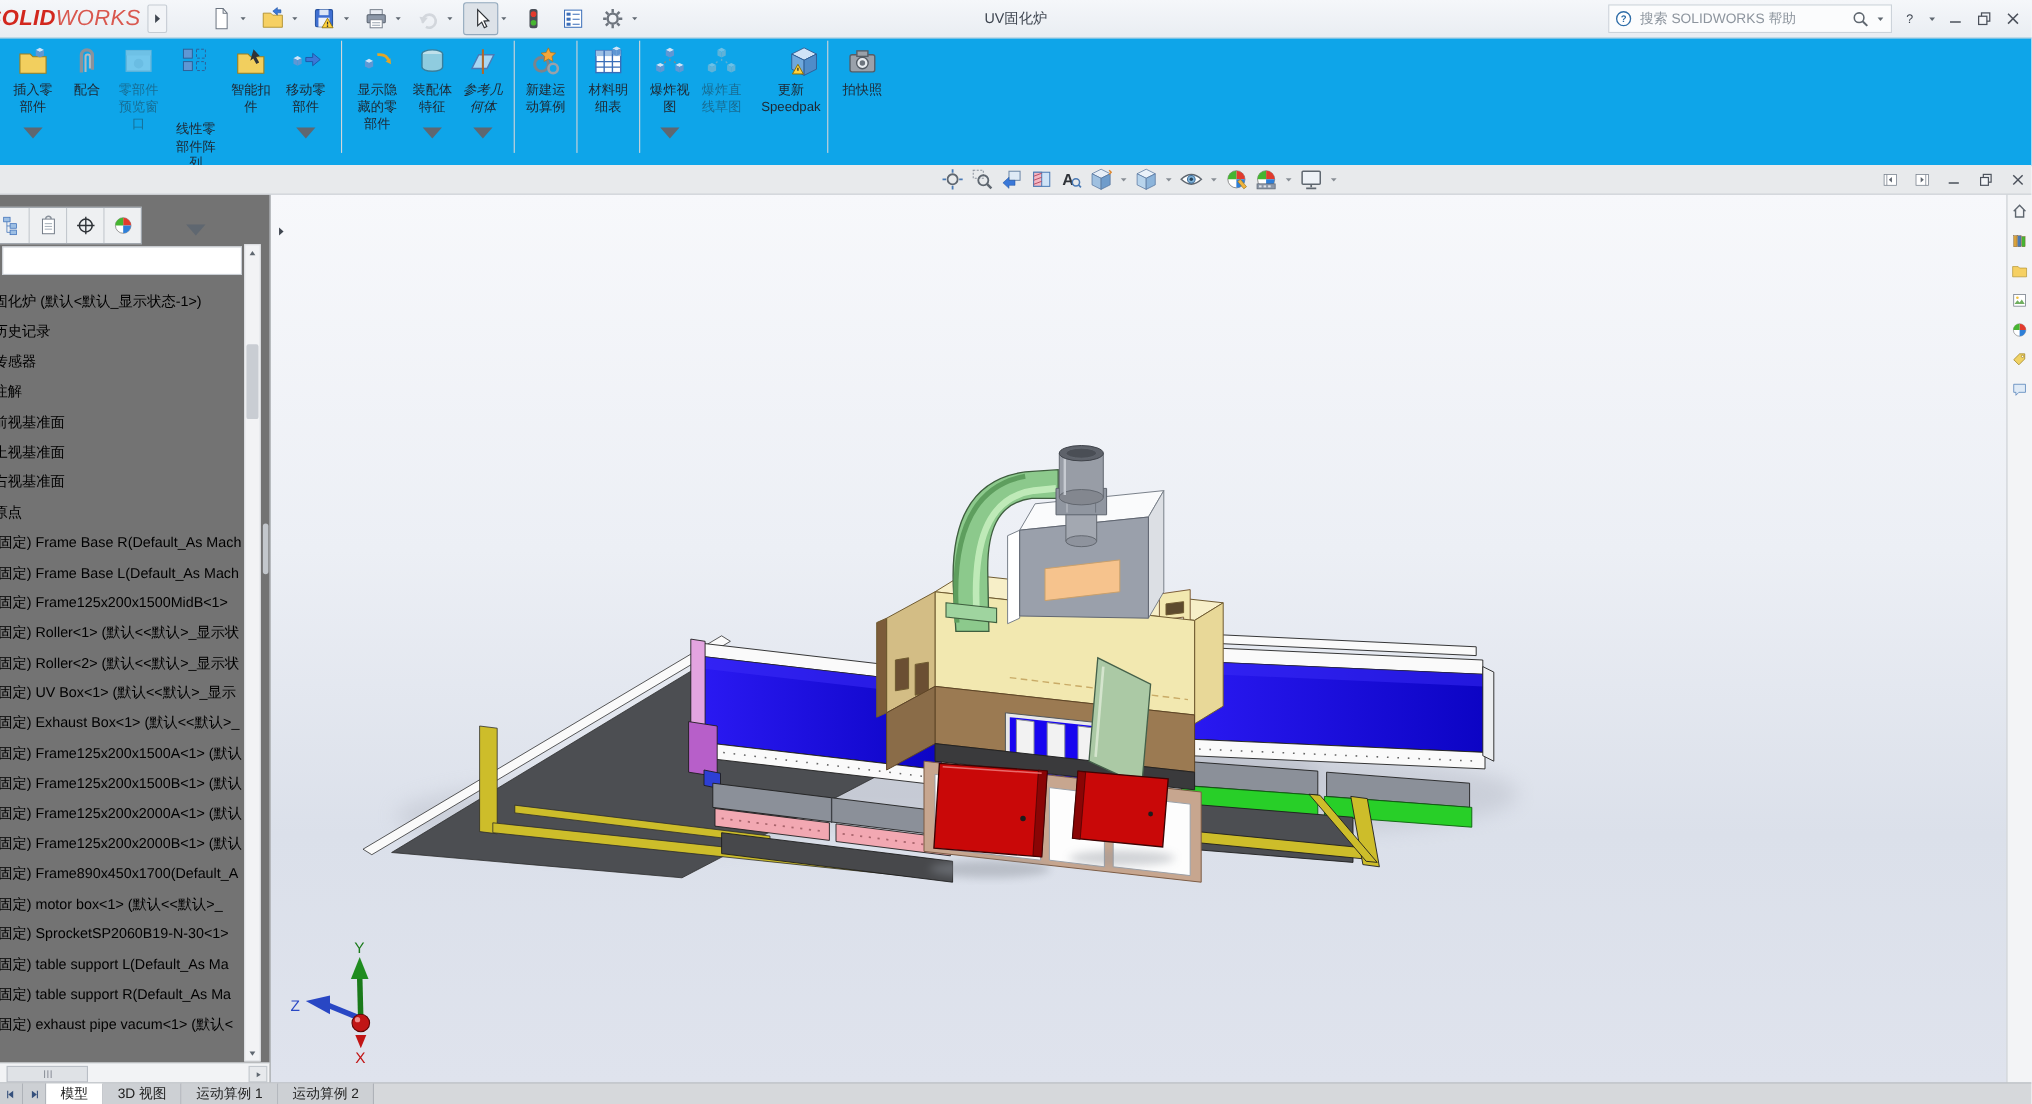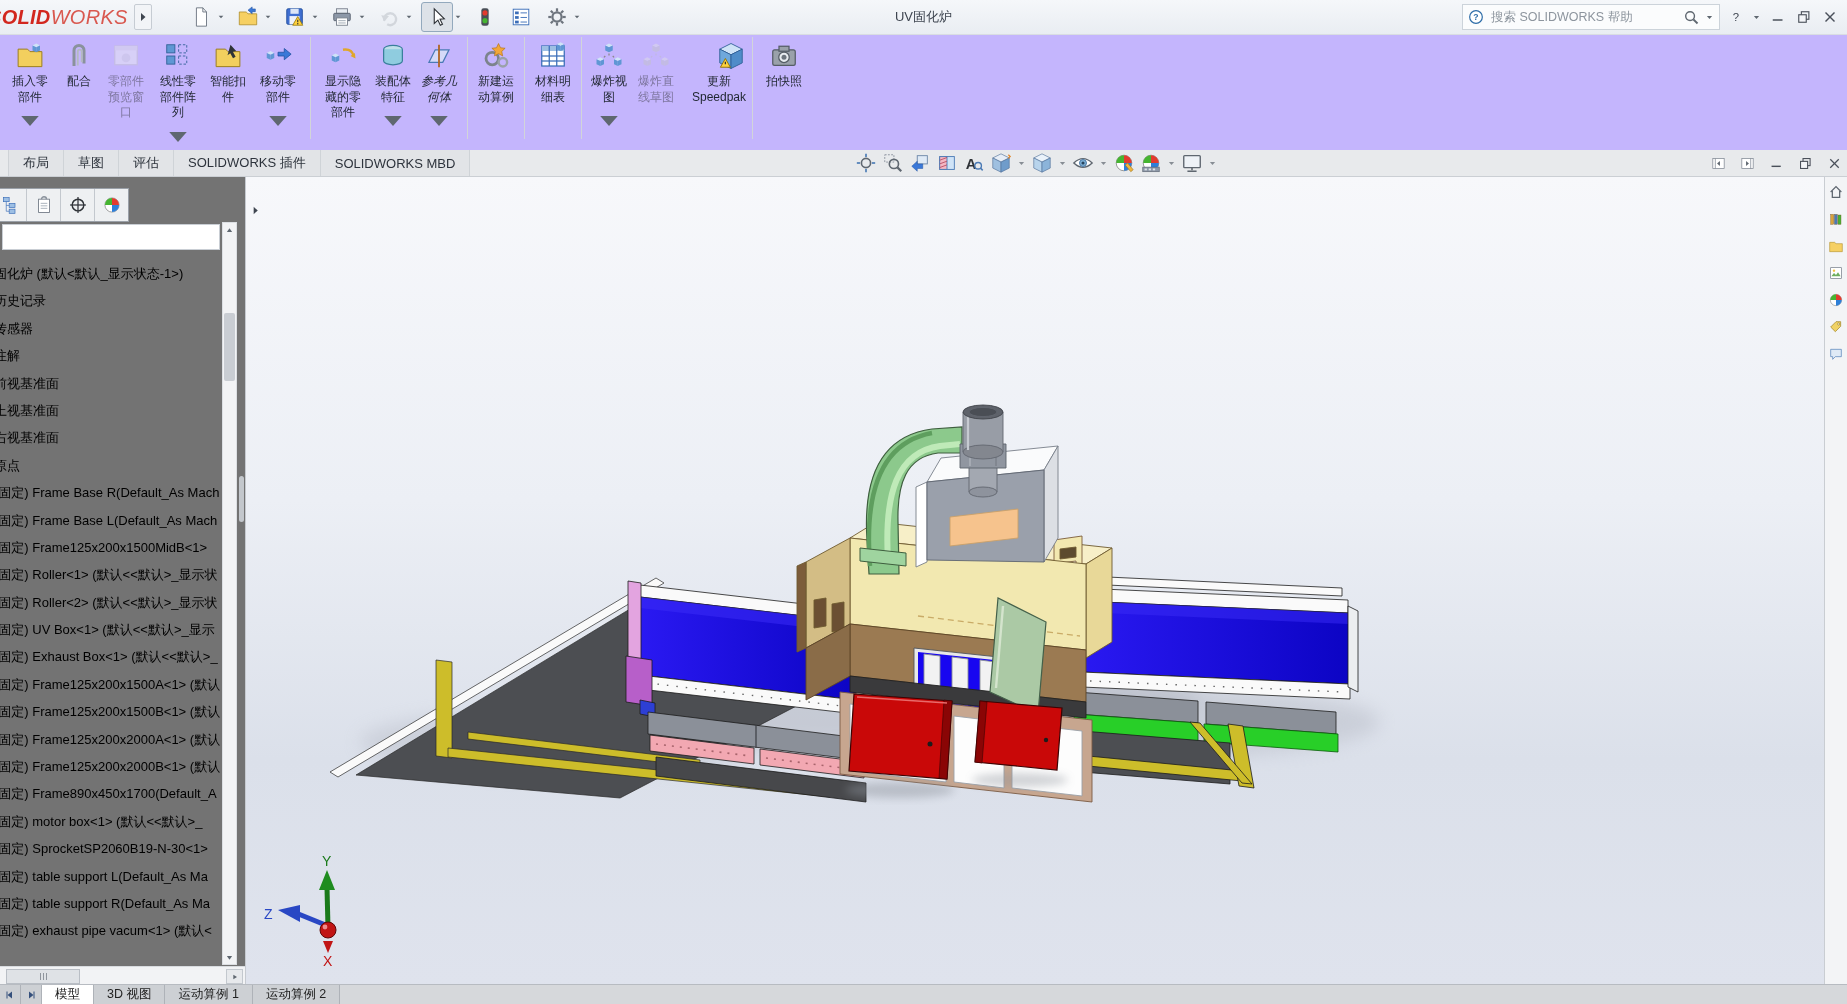--- a/index.html
+++ b/index.html
@@ -21,21 +21,21 @@
   .qa-caret{width:11px;height:28px;display:flex;align-items:center;justify-content:center}
   .title-center{position:absolute;left:0;right:0;top:0;height:34px;display:flex;align-items:center;
                 justify-content:center;font-size:13px;color:#3e4550;pointer-events:none}
   .tb-right{margin-left:auto;display:flex;align-items:center;padding-right:8px;gap:8px}
   .search-wrap{width:246px;height:24px;background:#fbfcfd;border:1px solid #ccd3da;display:flex;
                align-items:center;padding:0 5px;gap:5px}
   .search-wrap input{border:0;outline:0;flex:1;font-size:12.5px;background:transparent;color:#333;min-width:0}
   .search-wrap input::placeholder{color:#8d959e}
   .tb-ic{display:flex;align-items:center;justify-content:center}
   
-  .ribbon{position:absolute;left:0;top:34px;right:0;height:116px;background:#c4b5fd;border-bottom:1px solid #d5d8dc;
+  .ribbon{position:absolute;left:0;top:34px;right:0;height:116px;background:#0ea5e9;border-bottom:1px solid #d5d8dc;
           display:flex;align-items:flex-start;padding-left:3px;z-index:25}
   .rbtn{display:flex;flex-direction:column;align-items:center;padding-top:6px;height:108px;box-sizing:border-box;border:1px solid transparent;border-radius:2px}
   .rbtn svg{width:30px;height:30px;flex:none}
   .rlbl{font-size:12px;line-height:15.5px;text-align:center;color:#1f2630;margin-top:3px}
   .rbtn.disabled{opacity:.45;filter:grayscale(.8)}
   .rbtn.active{background:#dcdfe2;border:1px solid #8ea7be}
   .rcaret{margin-top:1px}
   .rsep{width:1px;height:102px;background:#d2d5d9;margin:3px 5px 0 5px;flex:none}
   
   .tabrow{position:absolute;left:0;top:150px;right:0;height:26px;background:#e8eaec;border-bottom:1px solid #cbcfd4;
@@ -348,21 +348,21 @@
             <rect x="3" y="4" width="18" height="3.5" fill="#dfe3e7"></rect>
             <circle cx="12" cy="13.5" r="3.5" fill="#d7dbe0"></circle>
           </svg>
         </span>
         <div class="rlbl">
           <div>零部件</div>
           <div>预览窗</div>
           <div>口</div>
         </div>
       </div>
-      <div class="rbtn" style="width: 54px;">
+      <div class="rbtn" style="width: 54px; gap: 36px;">
         <span class="tb-ic">
           <svg width="30" height="30" viewBox="0 0 24 24">
             <g stroke="#2f5f96" stroke-width=".7">
               <rect x="3" y="3" width="6.5" height="6.5" fill="#5f97d4"></rect>
               <rect x="3" y="12" width="6.5" height="6.5" fill="#5f97d4"></rect>
               <rect x="12.5" y="3" width="6.5" height="6.5" fill="none" stroke-dasharray="2,1.4"></rect>
               <rect x="12.5" y="12" width="6.5" height="6.5" fill="none" stroke-dasharray="2,1.4"></rect>
             </g>
           </svg>
         </span>
@@ -572,27 +572,20 @@
             <circle cx="12" cy="13" r="2" fill="#6d757e"></circle>
           </svg>
         </span>
         <div class="rlbl">
           <div>拍快照</div>
         </div>
       </div>
     </div>
 
   <div class="tabrow">
-    <div style="display:flex" id="cmdtabs">
-        <div class="ctab">布局</div>
-        <div class="ctab">草图</div>
-        <div class="ctab">评估</div>
-        <div class="ctab">SOLIDWORKS 插件</div>
-        <div class="ctab">SOLIDWORKS MBD</div>
-      </div>
     <div class="headsup" id="headsup">
         <span class="hu-ic tb-ic">
           <svg width="22" height="22" viewBox="0 0 24 24">
             <circle cx="12" cy="12" r="5" fill="none" stroke="#5f6770" stroke-width="1.8"></circle>
             <g stroke="#4a7ab5" stroke-width="1.8">
               <line x1="12" y1="2" x2="12" y2="5.5"></line>
               <line x1="12" y1="18.5" x2="12" y2="22"></line>
               <line x1="2" y1="12" x2="5.5" y2="12"></line>
               <line x1="18.5" y1="12" x2="22" y2="12"></line>
             </g>

